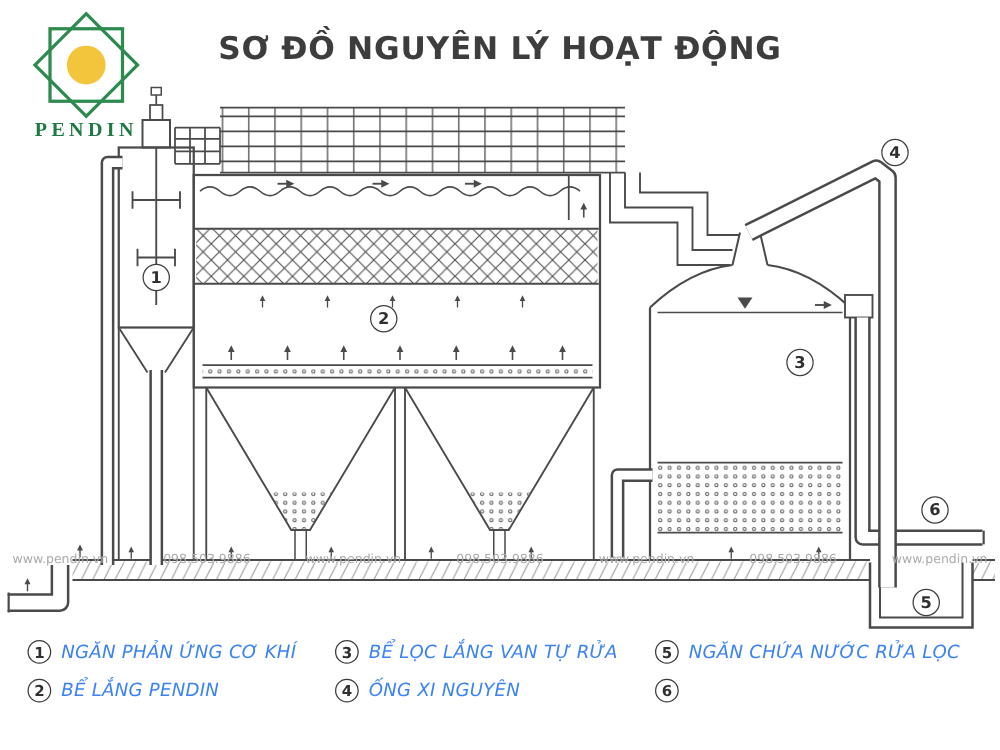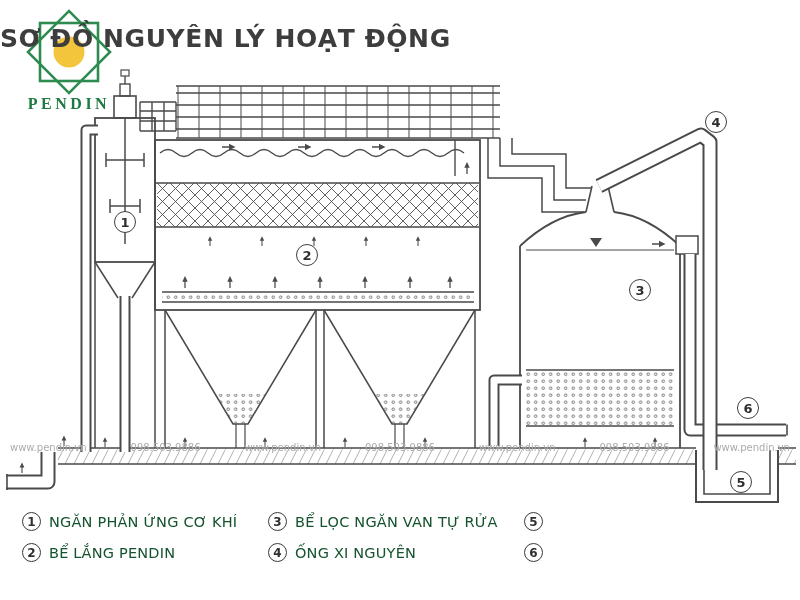--- a/index.html
+++ b/index.html
@@ -1,20 +1,20 @@
 <!DOCTYPE html>
 <html><head>
 <meta charset="utf-8">
 <style>
   * { margin:0; padding:0; box-sizing:border-box; }
   html,body { width:800px; height:600px; }
   body { font-family:"DejaVu Sans","Liberation Sans",sans-serif; background:#fff; }
   .stage { position:relative; width:800px; height:600px; background:#fff; overflow:hidden; }
 
-  .title { position:absolute; top:24px; left:0; width:100%; 
+  .title { position:absolute; top:24px; left:0; width:100%; text-align:center;
            font-size:25px; font-weight:bold; color:#3d3d3d; letter-spacing:0.6px; }
 
   .logo { position:absolute; top:6px; left:14px; width:110px; height:114px; }
 
   .schematic { position:absolute; top:0; left:0; width:800px; height:600px; }
 
   .marker { position:absolute; width:22px; height:22px; border:1.6px solid #3f3f3f;
             border-radius:50%; background:#fff; color:#2f2f2f; font-size:13px;
             font-weight:bold; display:flex; align-items:center; justify-content:center; }
   .mk1{left:114px;top:211px} .mk2{left:296px;top:244px} .mk3{left:629px;top:279px}
@@ -23,21 +23,21 @@
   .watermarks { position:absolute; top:442px; left:10px; right:10px; display:flex;
                 justify-content:space-between; color:#ababab; font-size:10px; }
 
   .legend { position:absolute; top:512px; left:0; width:100%; height:84px; }
   .legend .col { position:absolute; top:0; display:flex; flex-direction:column; gap:12px; }
   .col1{left:22px} .col2{left:268px} .col3{left:524px}
   .legend-item { display:flex; align-items:center; gap:8px; }
   .lnum { flex:0 0 auto; width:19px; height:19px; border:1.5px solid #3a3a3a; border-radius:50%;
           font-size:12px; font-weight:bold; color:#303030; display:flex; align-items:center;
           justify-content:center; background:#fff; }
-  .llabel { font-size:14.5px; color:#14532d; letter-spacing:0.2px; white-space:nowrap; }
+  .llabel { font-size:14.5px; color:#3b82f6; letter-spacing:0.2px; white-space:nowrap;font-style:italic; }
 </style>
 </head>
 <body>
 
 <div class="stage">
 
   <div class="logo">
     <svg viewBox="0 0 110 114" width="110" height="114">
       <g fill="none" stroke-width="2.6" stroke="#2e8b4f">
         <rect x="26" y="17" width="58" height="58"></rect>
@@ -217,30 +217,31 @@
         <span class="llabel">NGĂN PHẢN ỨNG CƠ KHÍ</span>
       </div>
       <div class="legend-item">
         <span class="lnum">2</span>
         <span class="llabel">BỂ LẮNG PENDIN</span>
       </div>
     </div>
     <div class="col col2">
       <div class="legend-item">
         <span class="lnum">3</span>
-        <span class="llabel">BỂ LỌC NGĂN VAN TỰ RỬA</span>
+        <span class="llabel">BỂ LỌC LẮNG VAN TỰ RỬA</span>
       </div>
       <div class="legend-item">
         <span class="lnum">4</span>
         <span class="llabel">ỐNG XI NGUYÊN</span>
       </div>
     </div>
     <div class="col col3">
       <div class="legend-item">
         <span class="lnum">5</span>
+        <span class="llabel">NGĂN CHỨA NƯỚC RỬA LỌC</span>
       </div>
       <div class="legend-item">
         <span class="lnum">6</span>
       </div>
     </div>
   </div>
 
 </div>
 
 </body></html>

